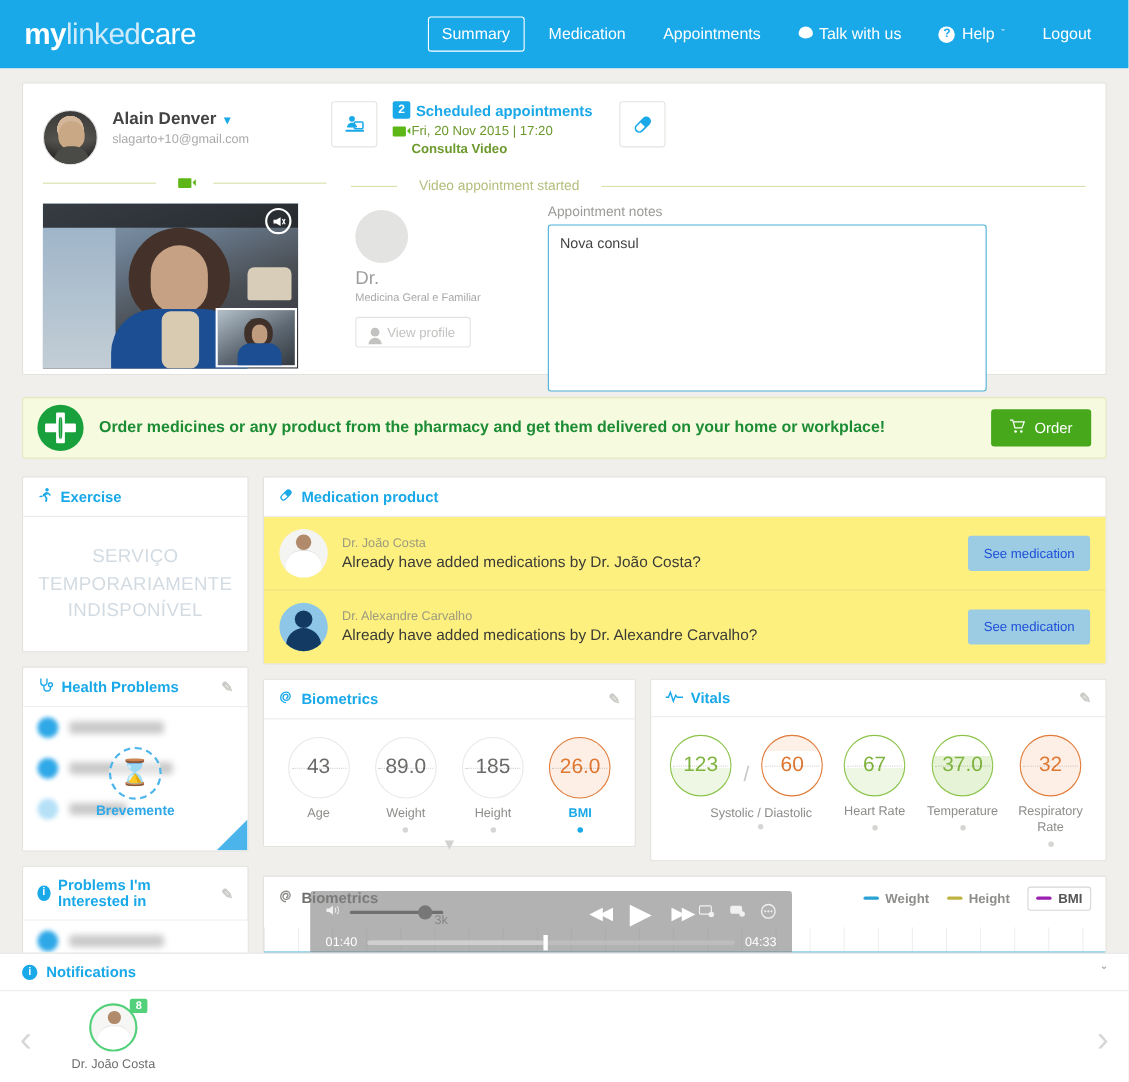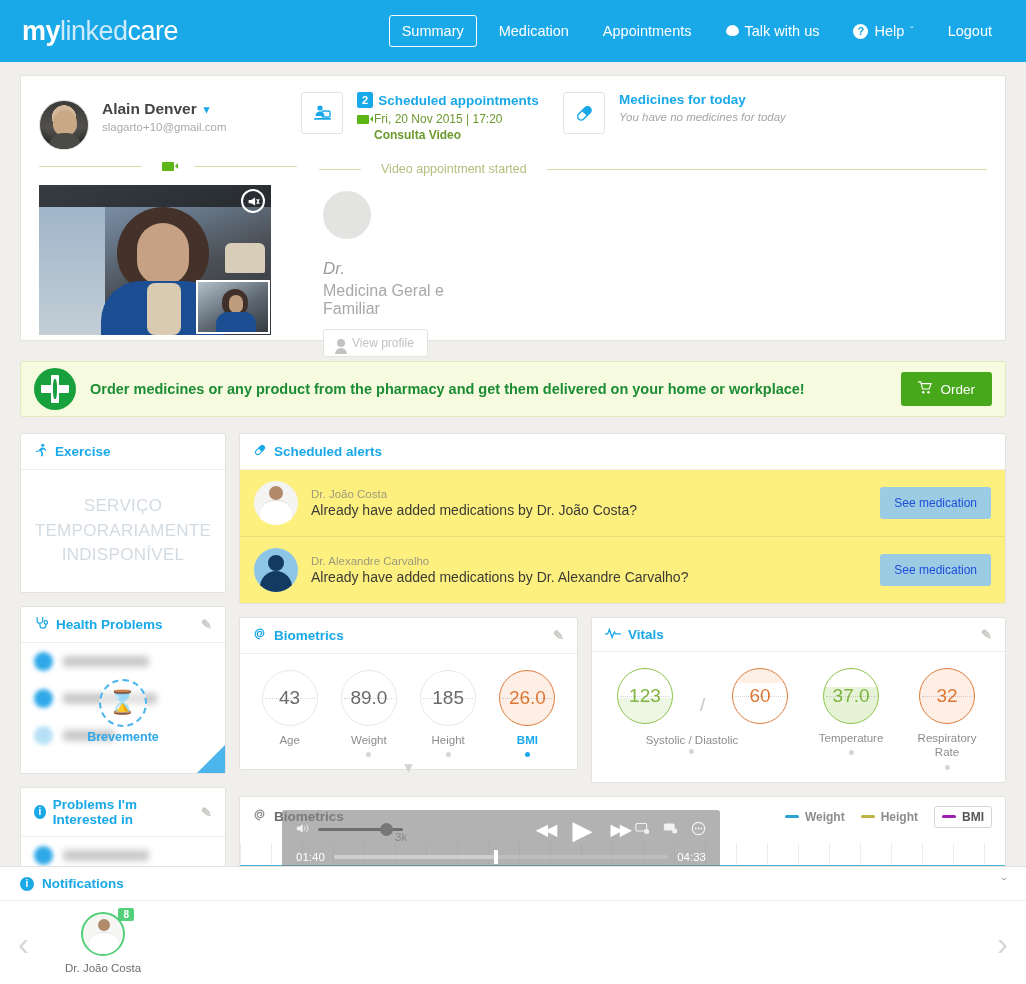--- a/index.html
+++ b/index.html
@@ -141,22 +141,22 @@
     position:absolute; right:1px; bottom:1px; width:74px; height:54px;
     border:2px solid #fff; overflow:hidden;
     background:linear-gradient(150deg,#b3bfc9,#5d6873 55%,#343a40);
   }
   .pip-h{position:absolute;left:24px;top:7px;width:26px;height:28px;border-radius:14px;background:#40302a;}
   .pip-f{position:absolute;left:31px;top:13px;width:14px;height:18px;border-radius:7px;background:#c09c7e;}
   .pip-b{position:absolute;left:18px;top:30px;width:40px;height:24px;border-radius:12px 12px 0 0;background:#1c4e93;}
 
   .doctor-col { width:205px; padding-left:52px; padding-top:6px; }
   .doc-ava { width:48px; height:48px; border-radius:50%; background:#e3e3e1; }
-  .doc-name { font-size:17px; color:#9d9d9b; margin-top:20px; font-weight:300;font-style:italic;}
-  .doc-spec { font-size:16px; color:#a8a8a6; margin-top:3px; }
+  .doc-name { font-size:17px; color:#9d9d9b; margin-top:4px; font-weight:300;}
+  .doc-spec { font-size:10px; color:#a8a8a6; margin-top:3px; }
   .btn-view {
     margin-top:11px; border:1px solid #e3e3e1; border-radius:3px; background:#fff;
     color:#c2c2c0; font-size:12px; padding:6px 13px; display:inline-flex;
     align-items:center; gap:7px; cursor:pointer;
   }
   .person-ico { width:8px;height:8px;border-radius:50%;background:#c2c2c0;position:relative;display:inline-block;}
   .person-ico:after{content:"";position:absolute;left:-2px;top:9px;width:12px;height:6px;border-radius:6px 6px 0 0;background:#c2c2c0;}
 
   .notes-col { flex:1; padding-left:22px; }
   .notes-lbl { font-size:12.5px; color:#9b9b99; margin-bottom:5px; }
@@ -420,24 +420,20 @@
 
       <div class="sum-col-med">
         <div class="sq-ico">
           <svg width="22" height="22" viewBox="0 0 22 22" aria-hidden="true">
             <g transform="rotate(-45 11 11)">
               <rect x="3" y="8" width="16" height="7" rx="3.5" fill="none" stroke="#19a8e8" stroke-width="1.5"></rect>
               <path d="M11 8h4.5a3.5 3.5 0 010 7H11z" fill="#19a8e8"></path>
             </g>
           </svg>
         </div>
-        <div>
-          <div class="med-title">Medicines for today</div>
-          <div class="med-sub">You have no medicines for today</div>
-        </div>
       </div>
     </div>
 
     <div class="sum-top" style="gap:0">
       <div class="divline" style="width:258px">
         <span class="ln"></span>
         <span class="cam-ico"></span>
         <span class="ln"></span>
       </div>
       <div class="divline" style="flex:1; padding-left:22px">
@@ -474,20 +470,24 @@
       <div class="doctor-col">
         <div class="doc-ava"></div>
         <div class="doc-name">Dr.</div>
         <div class="doc-spec">Medicina Geral e Familiar</div>
         <button class="btn-view">
           <span class="person-ico"></span>
           <span>View profile</span>
         </button>
       </div>
 
+      <div class="notes-col">
+        <div class="notes-lbl">Appointment notes</div>
+        <textarea class="notes-ta" placeholder="" style="">Nova consul</textarea>
+      </div>
     </div>
   </div>
 
   <div class="pharm">
     <div class="pharm-ico">
         <span class="pharm-snake"></span>
       </div>
     <div class="pharm-txt">Order medicines or any product from the pharmacy and get them delivered on your home or workplace!</div>
     <button class="btn-order">
       <span class="cart">
@@ -575,21 +575,21 @@
       <div class="card">
         <div class="card-head">
           <span>
             <svg width="14" height="14" viewBox="0 0 18 18" aria-hidden="true">
               <g transform="rotate(-45 9 9)">
                 <rect x="2" y="6" width="14" height="6" rx="3" fill="none" stroke="#19a8e8" stroke-width="1.4"></rect>
                 <path d="M9 6h4a3 3 0 010 6H9z" fill="#19a8e8"></path>
               </g>
             </svg>
           </span>
-          <span>Scheduled alerts</span>
+          <span>Medication product</span>
         </div>
 
         <div class="alert-row">
           <div class="alert-ava ava-doc1"></div>
           <div class="alert-main">
             <div class="alert-who">Dr. João Costa</div>
             <div class="alert-msg">Already have added medications by Dr. João Costa?</div>
           </div>
           <button class="btn-seemed">See medication</button>
         </div>
@@ -650,20 +650,25 @@
             <span>Vitals</span>
             <span class="edit-pencil">✎</span>
           </div>
           <div class="circles">
             <div class="metric" style="width:62px">
               <div class="ring green">123</div>
             </div>
             <div class="slash">/</div>
             <div class="metric" style="width:62px">
               <div class="ring orange">60</div>
+            </div>
+            <div class="metric">
+              <div class="ring green">67</div>
+              <div class="m-label">Heart Rate</div>
+              <div class="m-dot"></div>
             </div>
             <div class="metric">
               <div class="ring green-hi">37.0</div>
               <div class="m-label">Temperature</div>
               <div class="m-dot"></div>
             </div>
             <div class="metric">
               <div class="ring orange-fill">32</div>
               <div class="m-label">Respiratory Rate</div>
               <div class="m-dot"></div>

